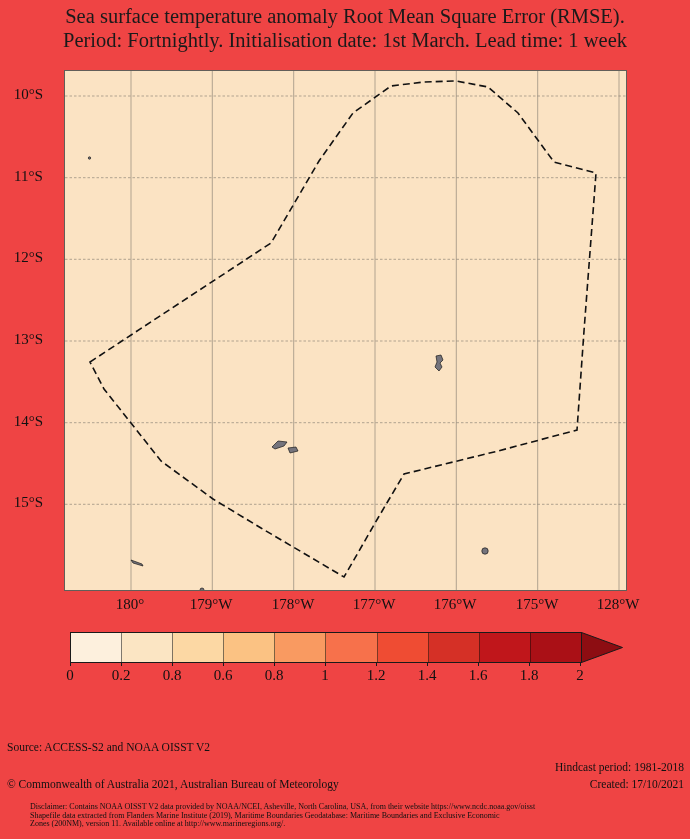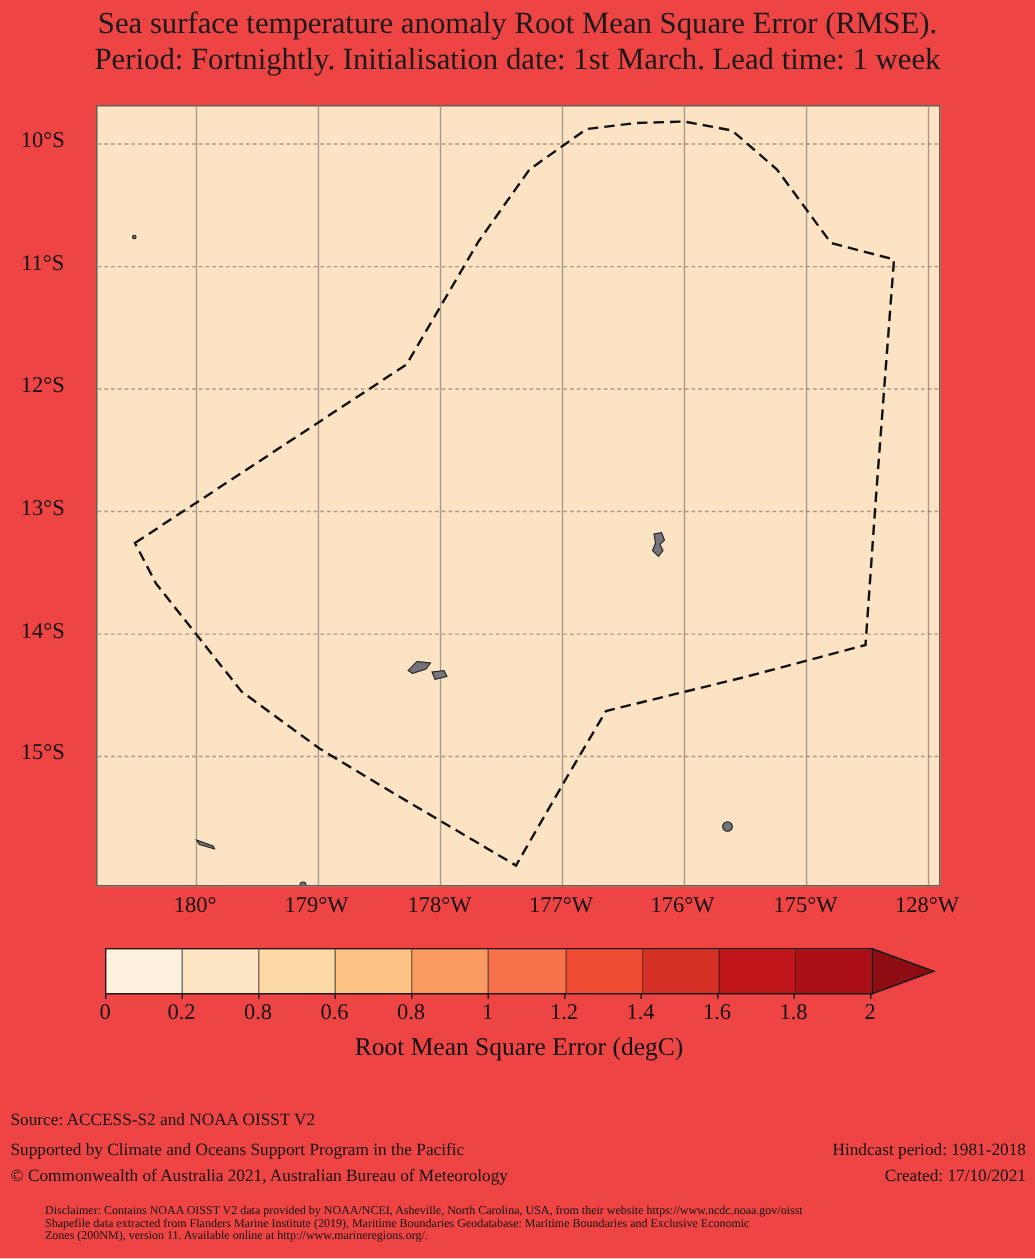--- a/index.html
+++ b/index.html
@@ -128,24 +128,22 @@
   <span class="cb-ticklabel" style="left:147px">0.8</span>
   <span class="cb-ticklabel" style="left:198px">0.6</span>
   <span class="cb-ticklabel" style="left:249px">0.8</span>
   <span class="cb-ticklabel" style="left:300px">1</span>
   <span class="cb-ticklabel" style="left:351px">1.2</span>
   <span class="cb-ticklabel" style="left:402px">1.4</span>
   <span class="cb-ticklabel" style="left:453px">1.6</span>
   <span class="cb-ticklabel" style="left:504px">1.8</span>
   <span class="cb-ticklabel" style="left:555px">2</span>
 
-  <div class="cb-label">Root Mean Square Error (degC)</div>
 
   <div class="foot" style="top:741px">Source: ACCESS-S2 and NOAA OISST V2</div>
-  <div class="foot" style="top:761px">Supported by Climate and Oceans Support Program in the Pacific</div>
   <div class="foot-r" style="top:761px">Hindcast period: 1981-2018</div>
   <div class="foot" style="top:778px">© Commonwealth of Australia 2021, Australian Bureau of Meteorology</div>
   <div class="foot-r" style="top:778px">Created: 17/10/2021</div>
 
   <div class="disc">
     <div>Disclaimer: Contains NOAA OISST V2 data provided by NOAA/NCEI, Asheville, North Carolina, USA, from their website https://www.ncdc.noaa.gov/oisst</div>
     <div>Shapefile data extracted from Flanders Marine Institute (2019), Maritime Boundaries Geodatabase: Maritime Boundaries and Exclusive Economic</div>
     <div>Zones (200NM), version 11. Available online at http://www.marineregions.org/.</div>
   </div>
 

